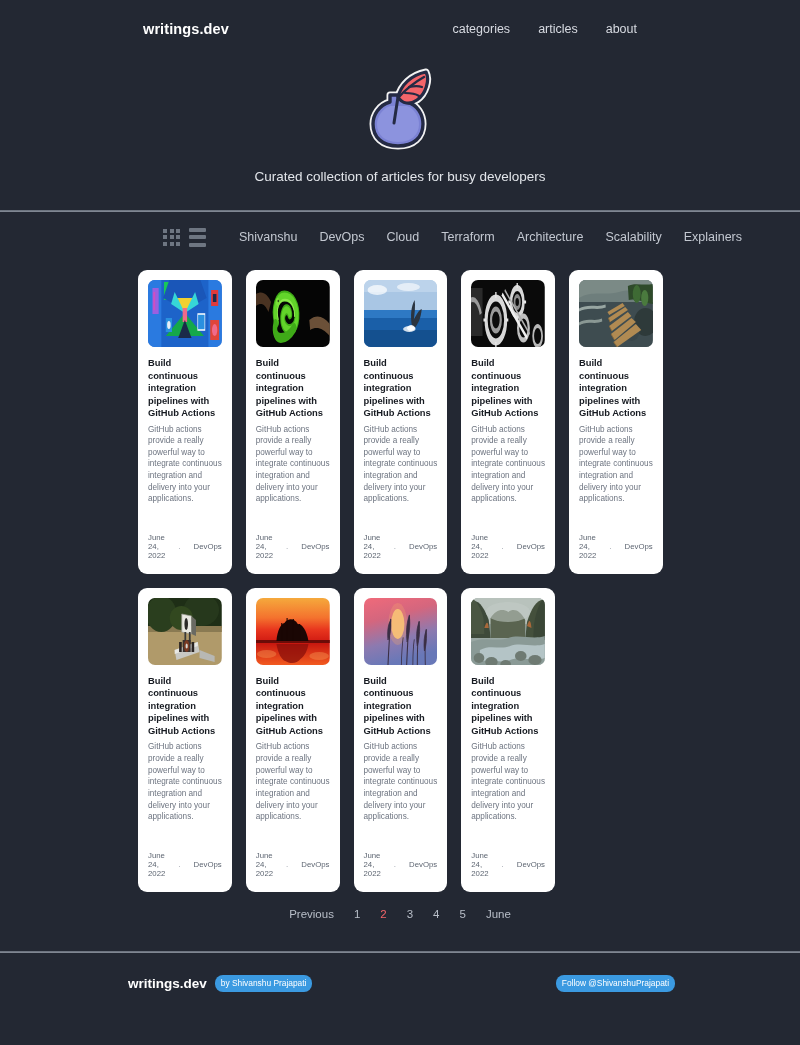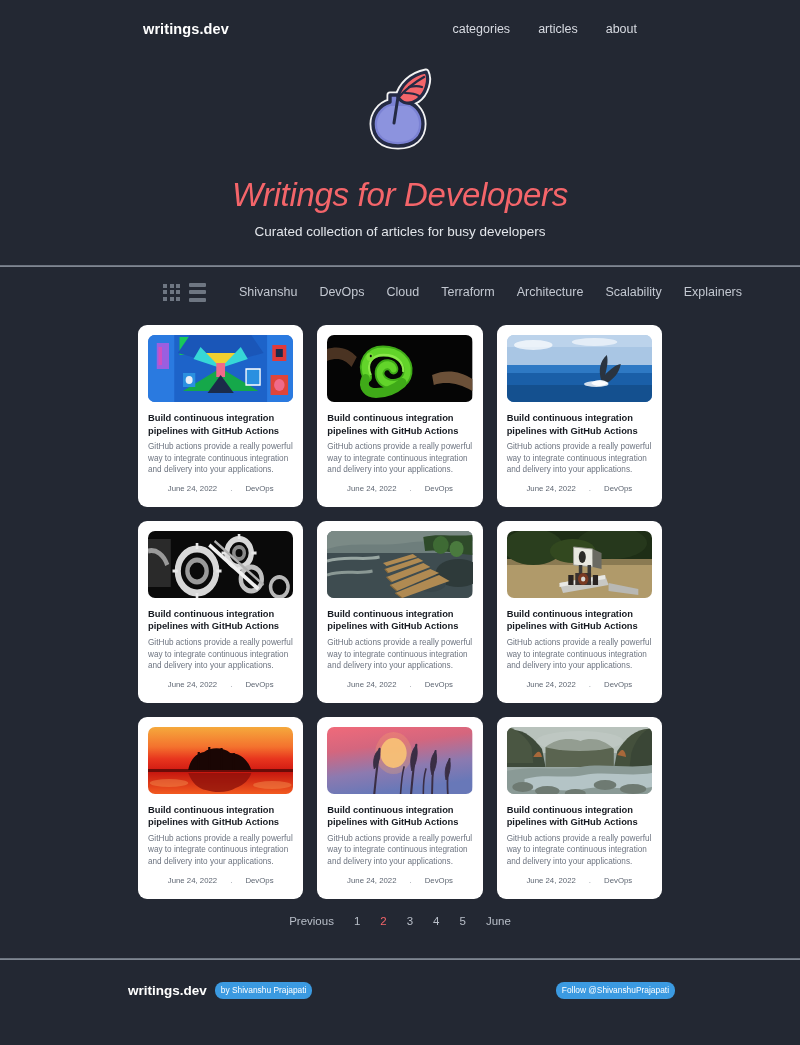--- a/index.html
+++ b/index.html
@@ -69,21 +69,21 @@
   .cats{ display:flex; gap:0; }
   .cats a{
     font-size:12.5px; color:#c3c8d1; text-decoration:none;
     padding:0 11px;
   }
 
   
   .grid{
     padding:8px 138px 0 138px;
     display:grid;
-    grid-template-columns:repeat(3,1fr);
+    grid-template-columns:repeat(5,1fr);
     gap:14px 14px;
   }
   .card{
     background:#ffffff;
     border-radius:9px;
     padding:10px 10px 14px 10px;
     display:flex; flex-direction:column;
   }
   .thumb{
     height:67px; width:100%;
@@ -96,21 +96,21 @@
     margin-top:10px;
     font-size:9.4px; font-weight:700; color:#171b22;
     line-height:1.33;
     letter-spacing:-.05px;
   }
   .card-desc{
     margin-top:4px;
     font-size:8.2px; color:#6d7480; line-height:1.42;
   }
   .card-meta{
-    margin-top:8px;
+    margin-top:28px;
     display:flex; justify-content:center; align-items:center;
     gap:13px;
     font-size:7.8px; color:#5e6672;
   }
   .card-meta .dot{ font-size:8px; color:#8b919c; }
 
   
   .pagination{
     margin-top:16px;
     display:flex; justify-content:center; align-items:center;
@@ -159,21 +159,20 @@
       </g>
       <path d="M30 35 L30 28 L47 28 L47 35 C58 38 63 48 63 57 C63 70 54 79 38 79 C22 79 13 70 13 57 C13 48 19 38 30 35 Z" fill="#7b82d4" stroke="#242a44" stroke-width="3.4" stroke-linejoin="round"></path>
       <path d="M17 57 C17 68 25 75 38 75 C51 75 59 68 59 57 C59 50 55 42 47 39 L30 39 C22 42 17 50 17 57 Z" fill="#8c93de"></path>
       <path d="M38 30 C41 18 51 8 66 5 C70 13 66 27 57 33 C50 38 42 37 38 30 Z" fill="#f4656a" stroke="#242a44" stroke-width="3.2" stroke-linejoin="round"></path>
       <path d="M38 31 C45 23 55 15 64 10" stroke="#242a44" stroke-width="2.4" fill="none" stroke-linecap="round"></path>
       <path d="M49 20 C54 19 59 19 62 20" stroke="#242a44" stroke-width="2.2" fill="none" stroke-linecap="round"></path>
       <path d="M45 26 C51 26 56 27 59 29" stroke="#242a44" stroke-width="2.2" fill="none" stroke-linecap="round"></path>
       <path d="M38 30 L34 56" stroke="#242a44" stroke-width="3" stroke-linecap="round"></path>
     </svg>
   </div>
-  <div class="hero-title">Writings for Developers</div>
   <div class="hero-sub">Curated collection of articles for busy developers</div>
 </div>
 
 <div class="divider"></div>
 
 <div class="filterbar">
   <div class="view-toggles">
     <span class="ico-grid">
       <i></i>
         <i></i>

